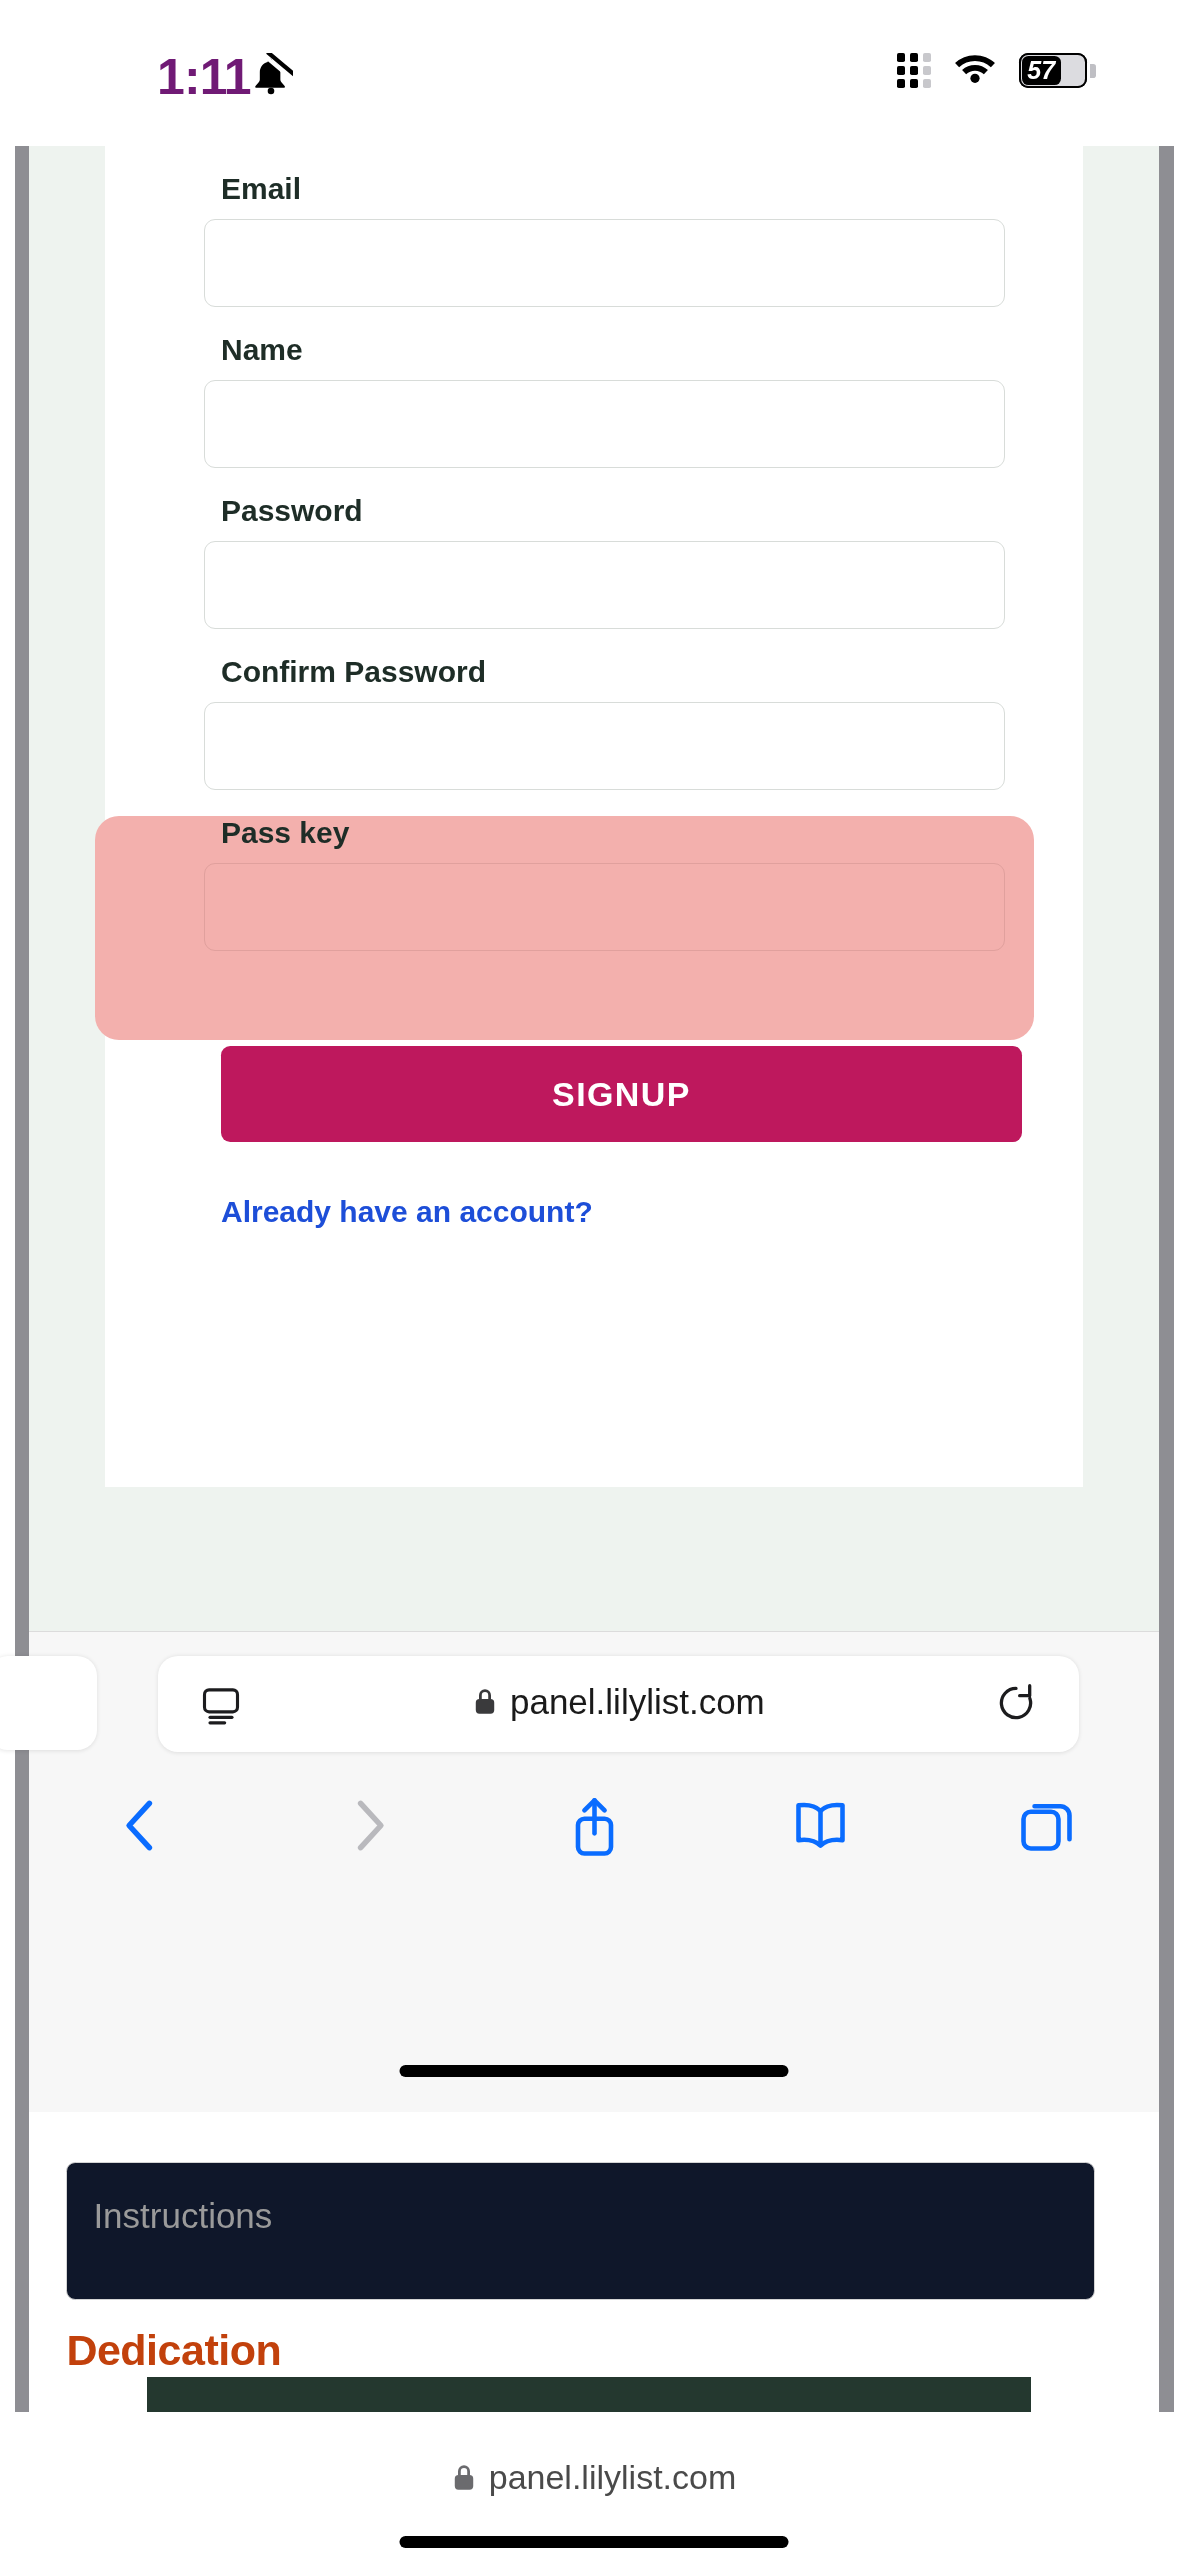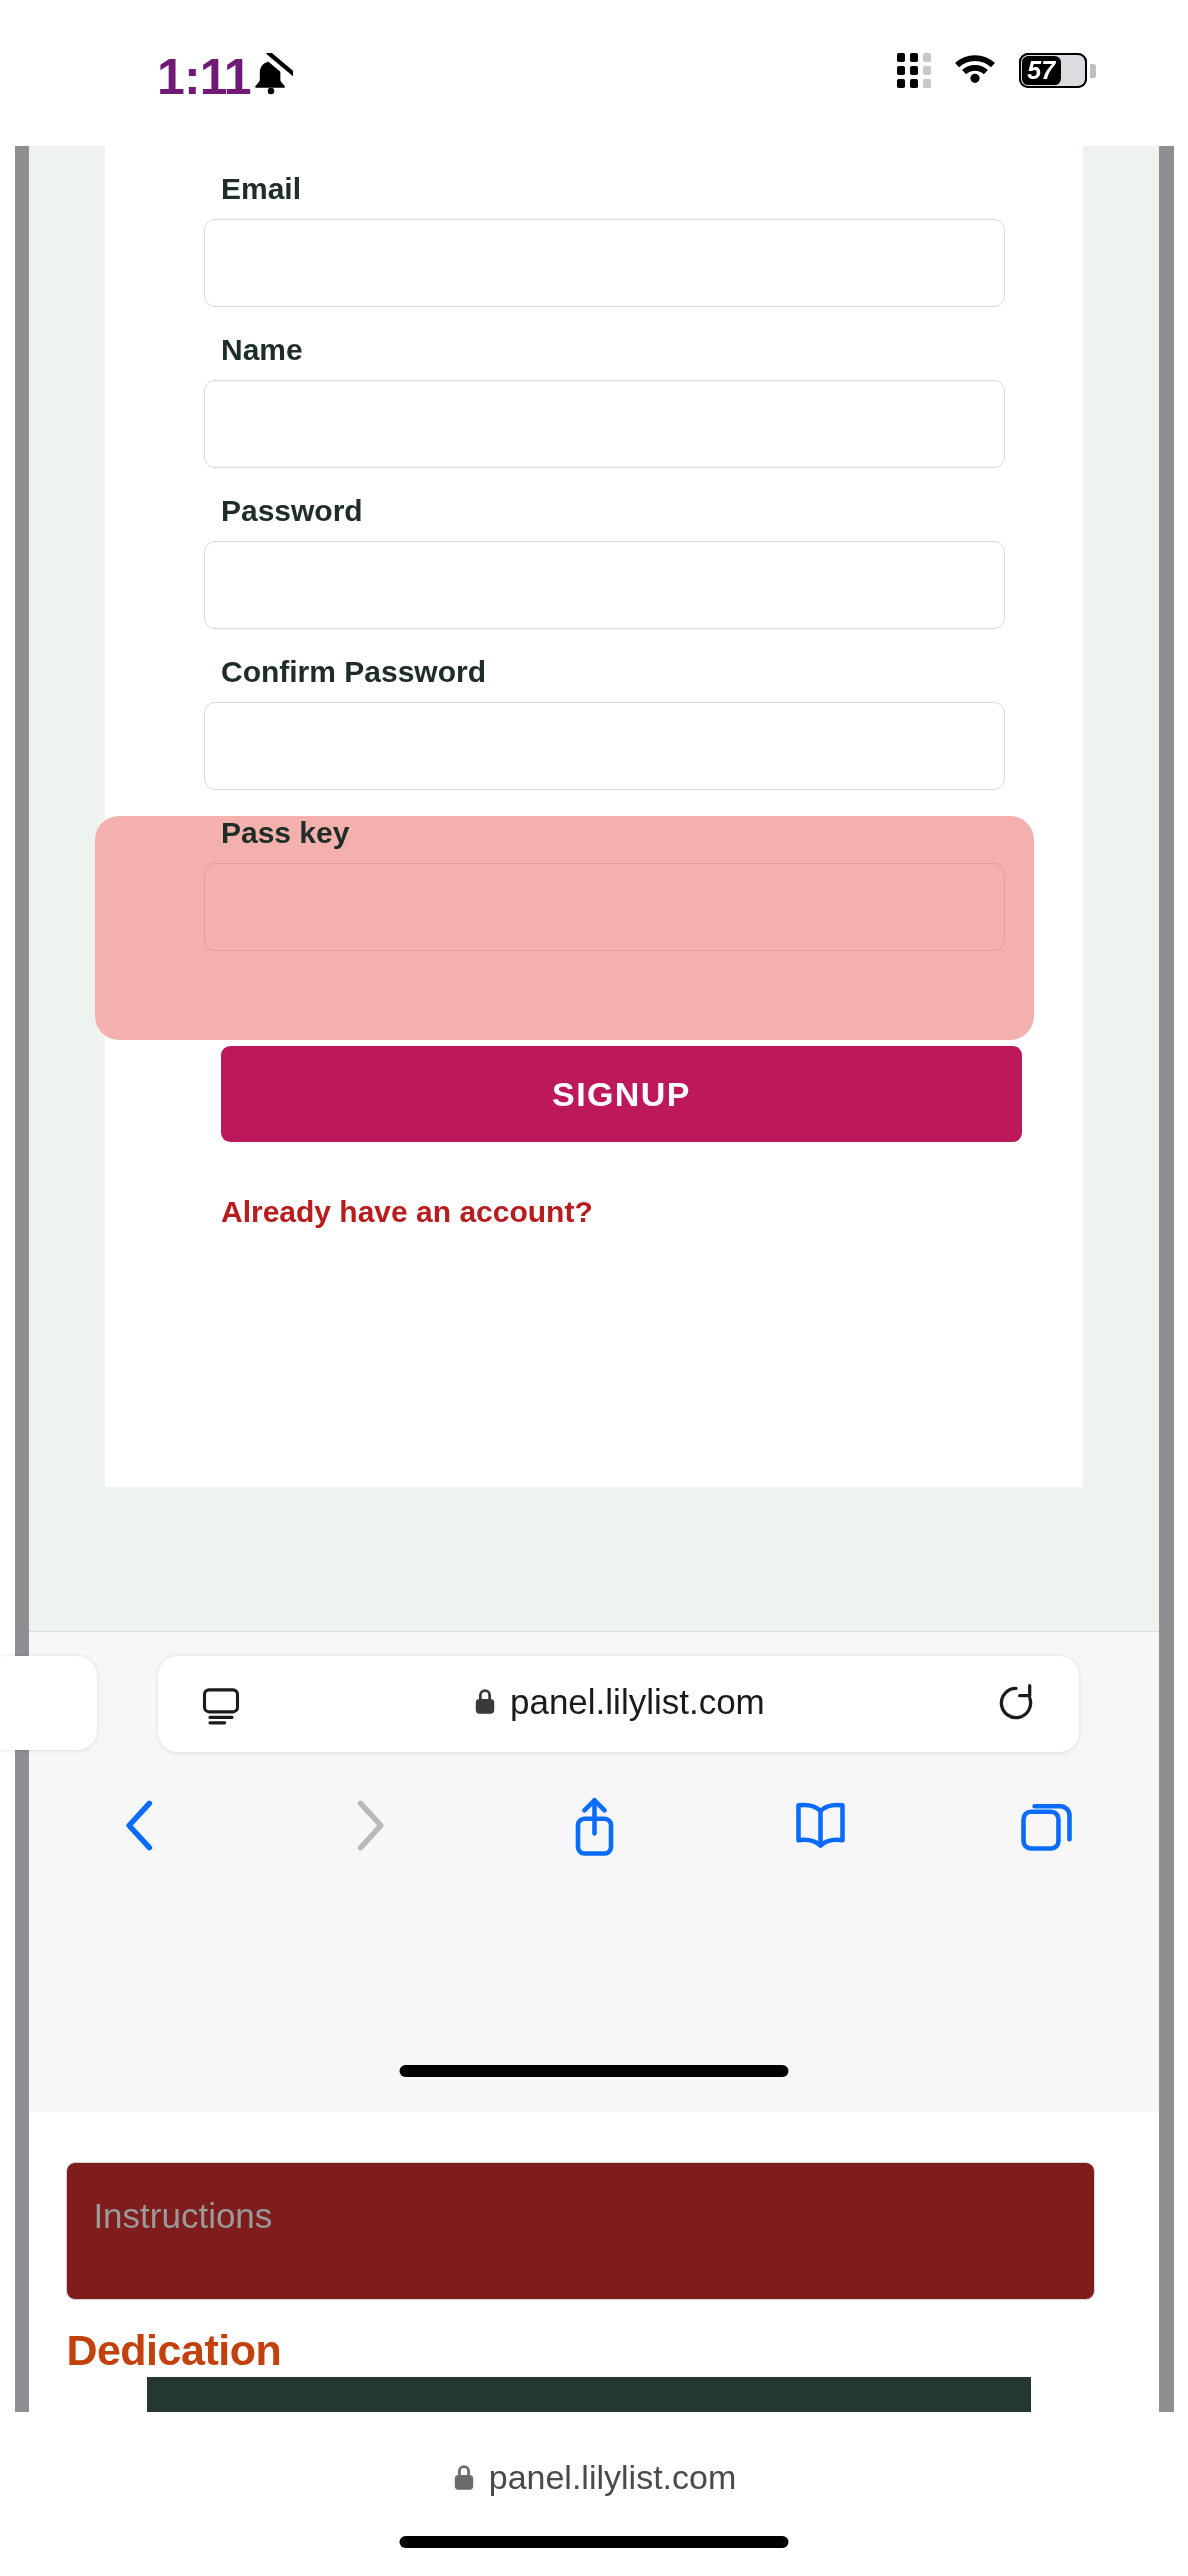--- a/index.html
+++ b/index.html
@@ -171,21 +171,21 @@
     display: flex;
     align-items: center;
     justify-content: center;
     border: none;
     font-family: "Liberation Sans", sans-serif;
   }
   .already {
     margin: 53px 0 0 16.6px;
     font-size: 30px;
     font-weight: 700;
-    color: #b91c1c;
+    color: #1d4ed8;
   }
 
   
   .browser-chrome {
     position: absolute;
     left: 14.7px;
     top: 1485px;
     width: 1130px;
     height: 481px;
     background: #f7f7f7;
@@ -262,21 +262,21 @@
     width: 1130px;
     height: 411px;
     background: #ffffff;
   }
   .instructions-box {
     position: absolute;
     left: 37px; top: 50px;
     width: 1029px; height: 138px;
     border: 1.8px solid #d4d4d4;
     border-radius: 9.2px;
-    background: #7f1d1d;
+    background: #0f172a;
   }
   .instructions-box .ph {
     position: absolute;
     left: 26px; top: 33px;
     font-size: 35px;
     color: #9a9a9a;
   }
   .dedication {
     position: absolute;
     left: 37px; top: 214px;

